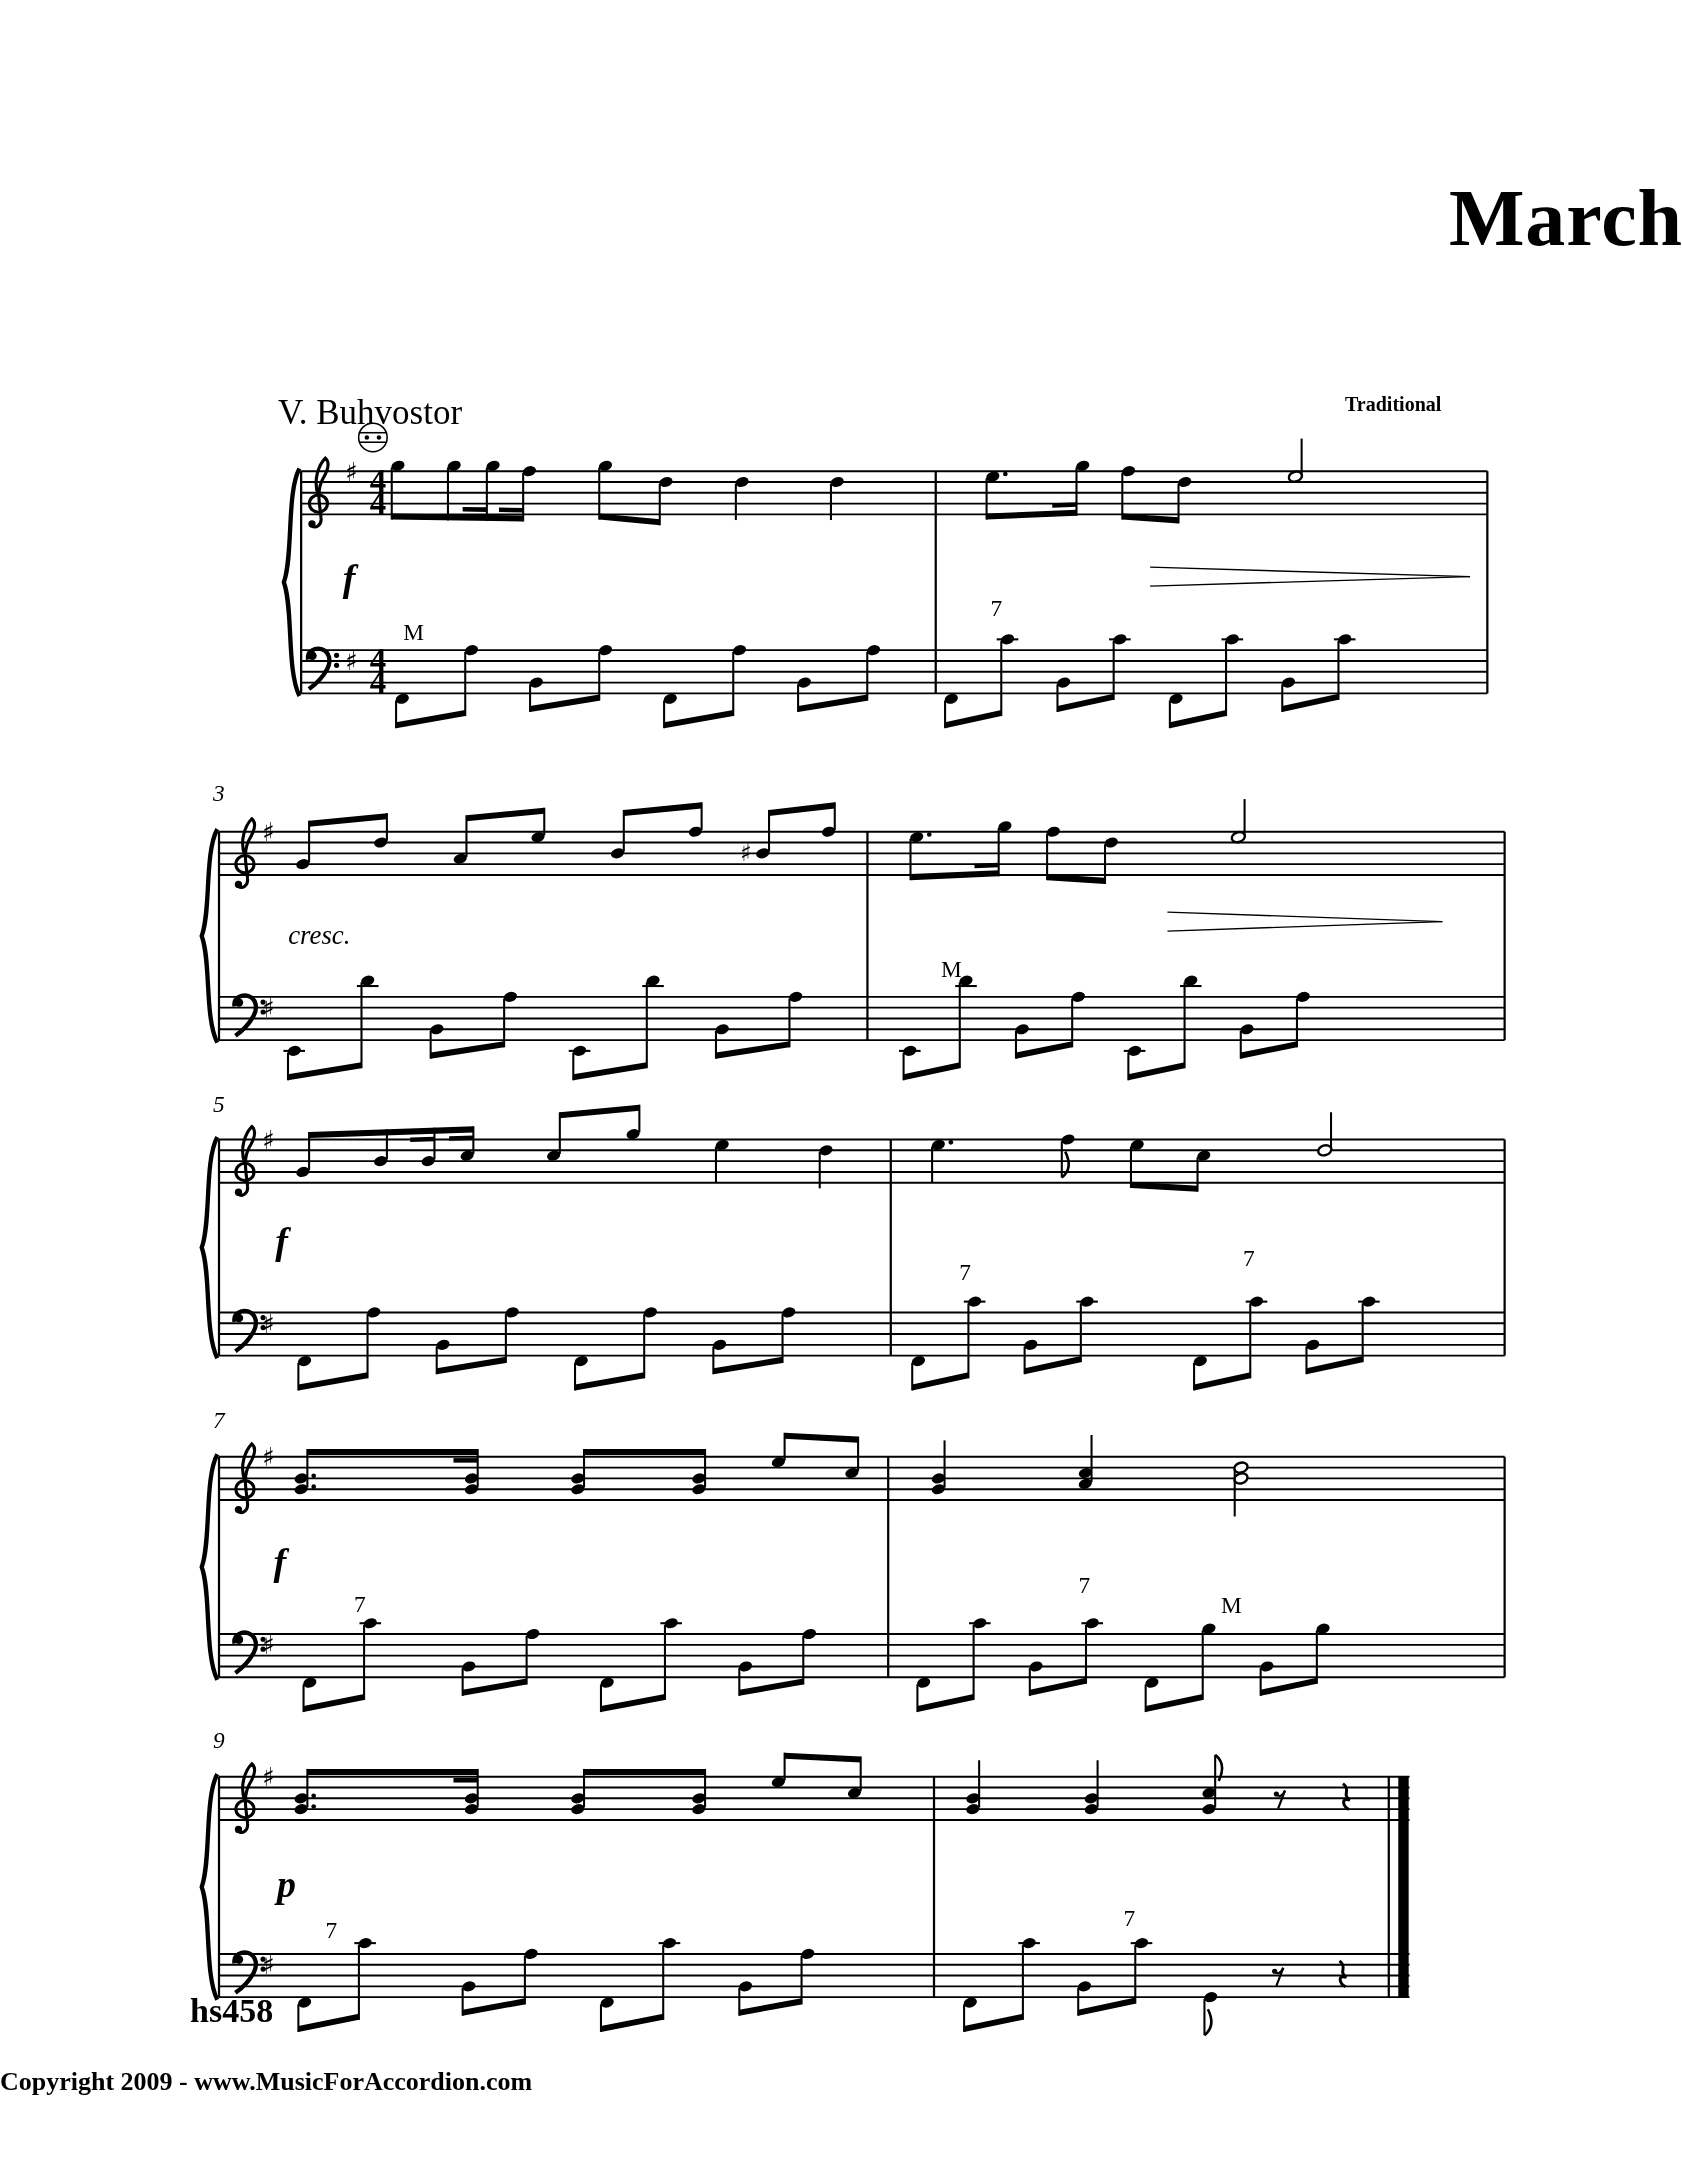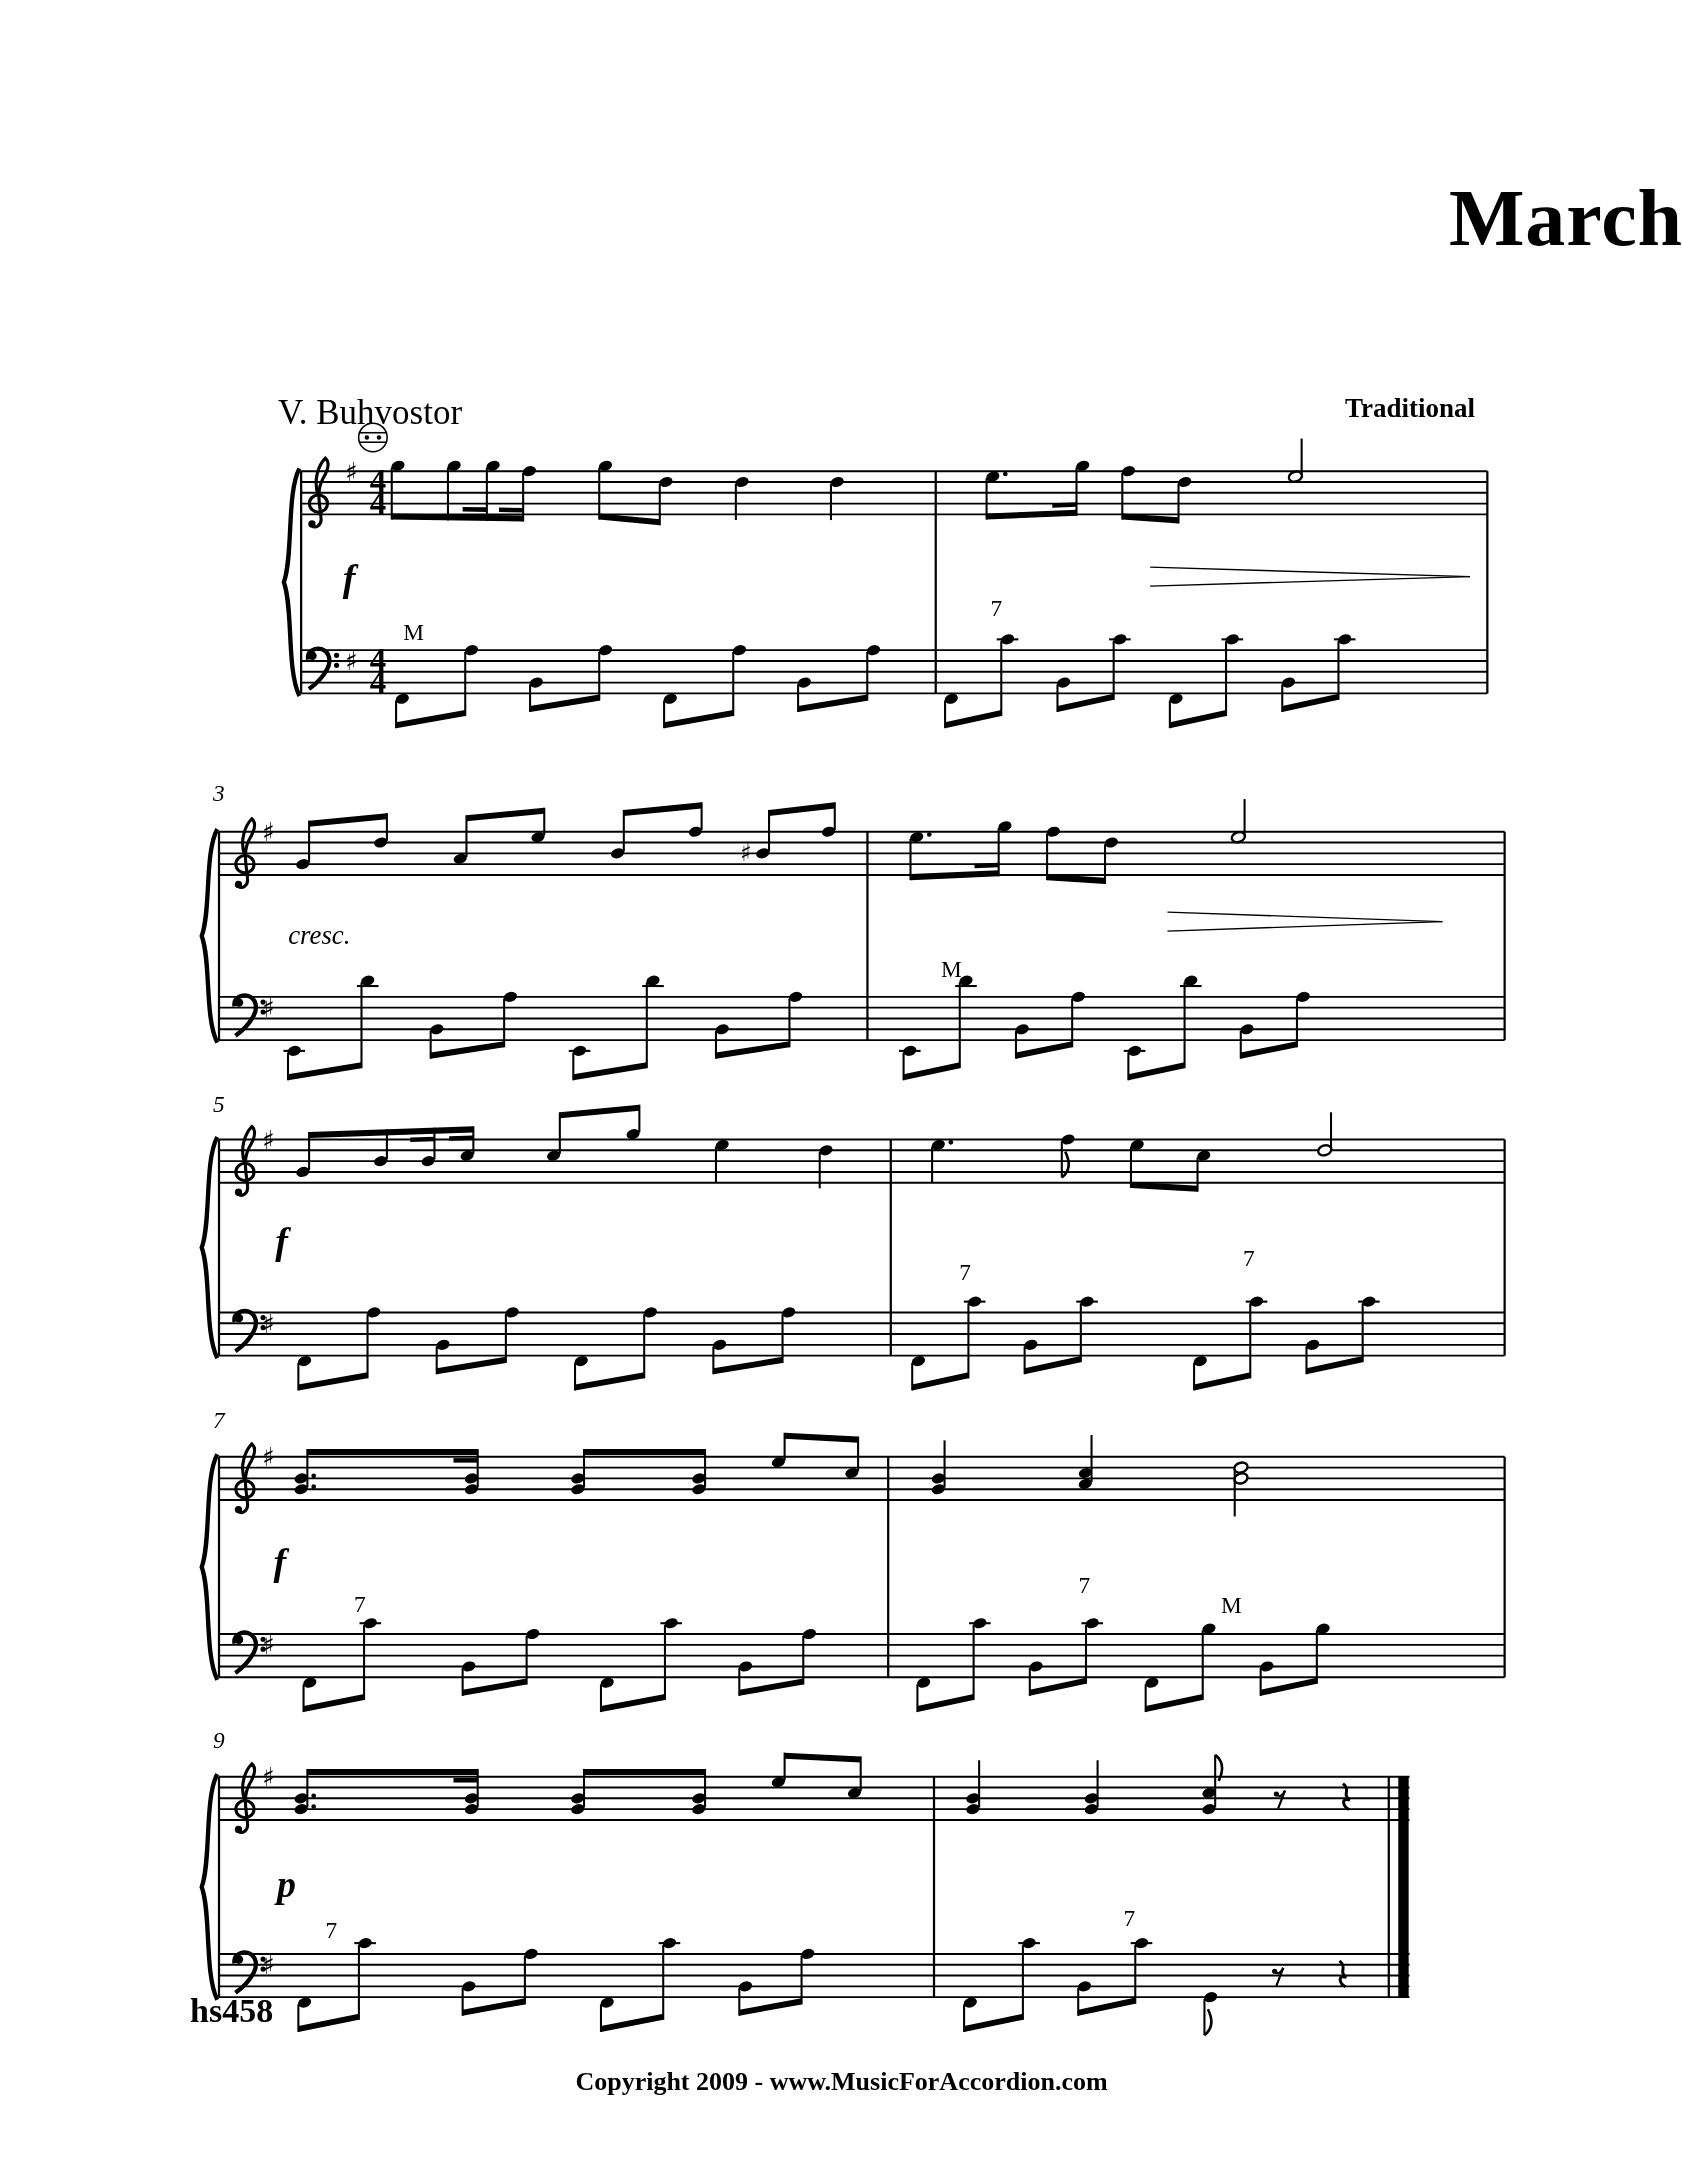--- a/index.html
+++ b/index.html
@@ -1,23 +1,23 @@
 <!DOCTYPE html>
 <html style="font-size:14px"><head>
 <meta charset="utf-8">
 <style>
   html,body{margin:0;padding:0;background:#888;}
   .page{position:relative;width:1683px;height:2177px;background:#ffffff;overflow:hidden;
         font-family:"Liberation Serif","DejaVu Serif",serif;color:#000;}
   .title{position:absolute;left:0;top:173px;width:100%;text-align:right;
          font-size:80px;font-weight:bold;letter-spacing:0.9px;}
   .composer-left{position:absolute;left:278px;top:393px;font-size:35px;font-weight:normal;}
-  .composer-right{position:absolute;left:1345px;top:393px;font-size:27px;font-weight:bold;}
+  .composer-right{position:absolute;left:1345px;top:393px;font-size:20px;font-weight:bold;}
   .footer-catalog{position:absolute;left:190px;top:1992px;font-size:34px;font-weight:bold;}
-  .footer-copyright{position:absolute;left:0;top:2067px;width:1683px;text-align:center;
+  .footer-copyright{position:absolute;left:0;top:2067px;width:1683px;
         font-size:26px;font-weight:bold;}
   svg{position:absolute;left:0;top:0;}
 </style>
 </head>
 <body>
 
 <div class="page">
   <div class="title">March</div>
   <div class="composer-left">V. Buhvostor</div>
   <div class="composer-right">Traditional</div>

